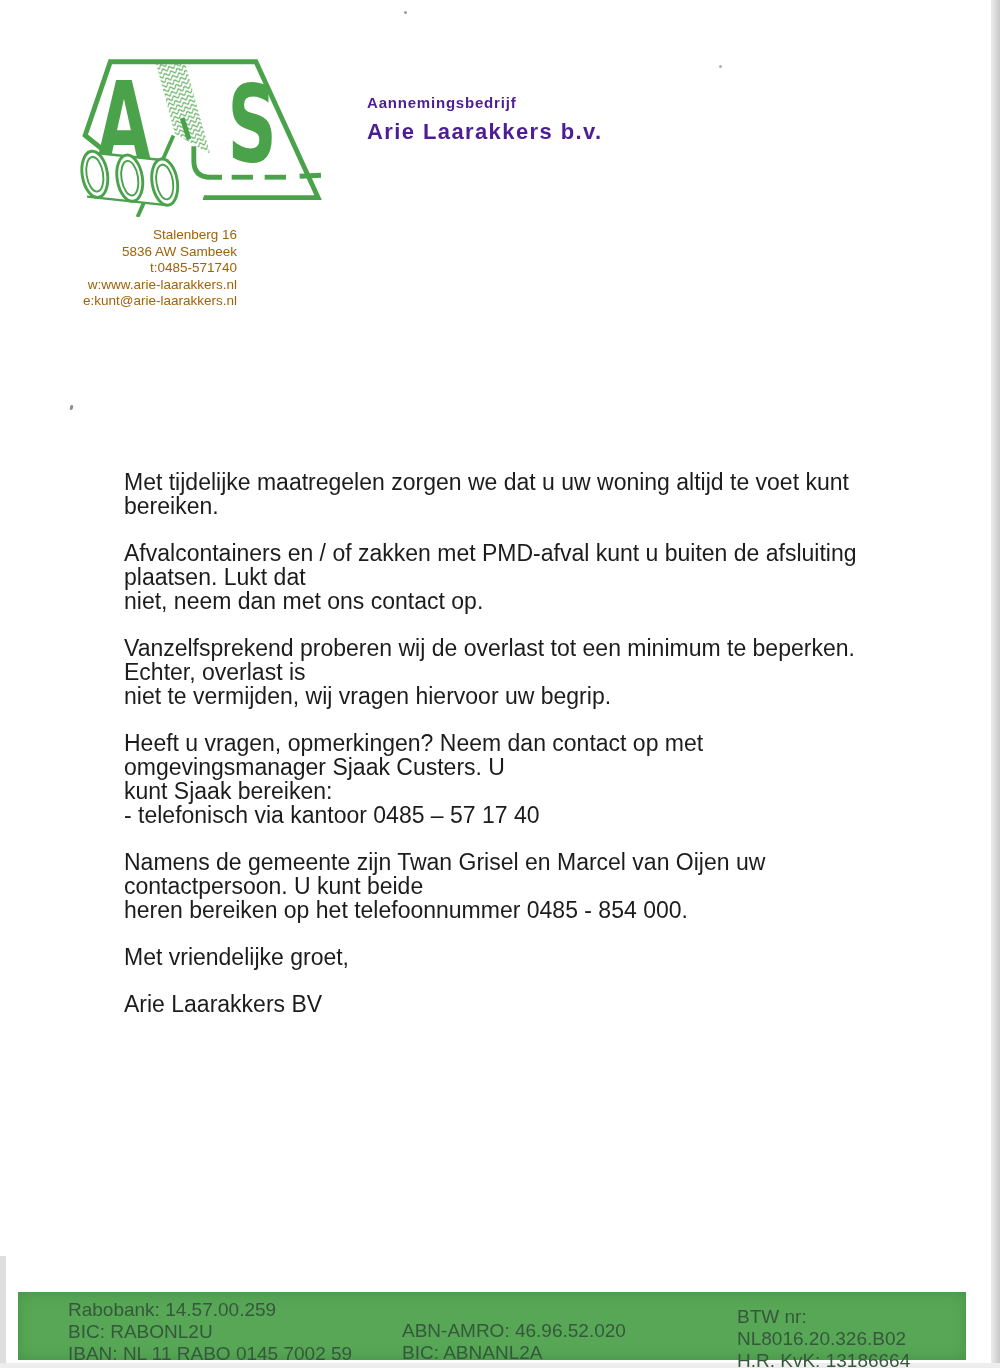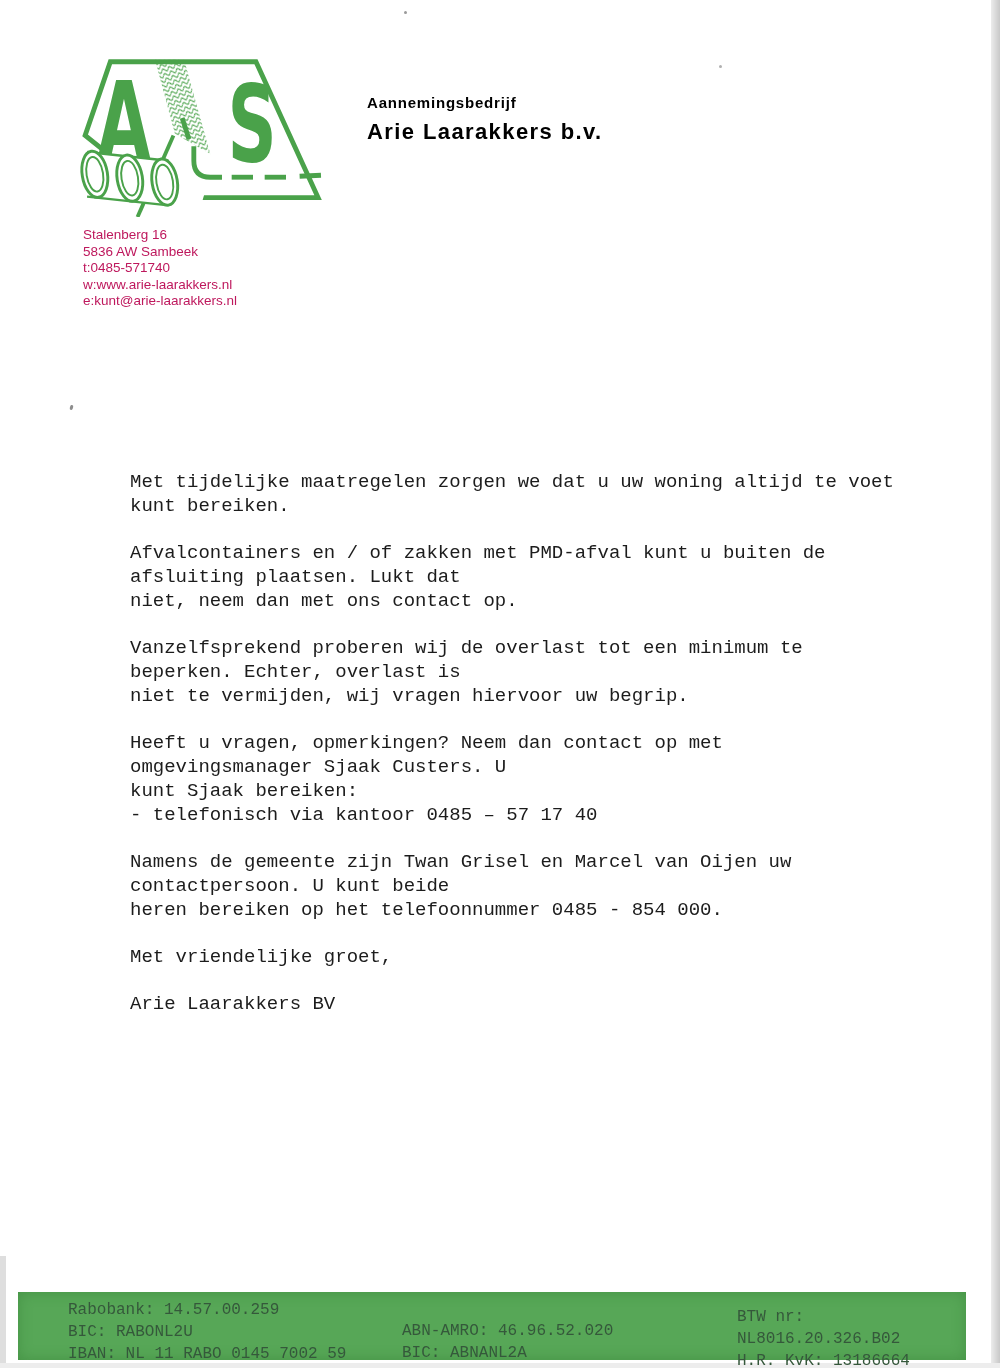--- a/index.html
+++ b/index.html
@@ -16,42 +16,42 @@
     background:linear-gradient(to right,#ececec,#c8c8c8);}
   .edge-left-bottom{position:absolute;left:0;top:1256px;width:6px;height:112px;background:#dedede;}
   .edge-bottom{position:absolute;left:0;bottom:0;width:100%;height:5px;background:#ededed;}
   .speck{position:absolute;background:#9a9a9a;border-radius:50%;}
   .speck1{left:404px;top:11px;width:3px;height:3px;}
   .speck2{left:719px;top:65px;width:3px;height:3px;background:#b0b0b0;}
   .speck3{left:70px;top:405px;width:3px;height:5px;background:#8d8d8d;border-radius:2px;transform:rotate(15deg);}
 
   
   .logo{position:absolute;left:72px;top:52px;width:265px;height:165px;}
-  .company{position:absolute;left:367px;top:94px;color:#000000;}
+  .company{position:absolute;left:367px;top:94px;color:#4c1d95;}
   .company .line1{font-size:15px;font-weight:bold;letter-spacing:.8px;}
   .company .line2{font-size:22px;font-weight:bold;letter-spacing:1.4px;margin-top:8px;}
-  .address{position:absolute;left:83px;top:227px;font-size:13.5px;line-height:16.5px;color:#be185d;}
+  .address{position:absolute;left:83px;top:227px;font-size:13.5px;line-height:16.5px;color:#a16207;text-align:right;}
 
   
   .body-text{
-    position:absolute;left:130px;top:470px;width:768px;
-    font-family:Liberation Mono, monospace;
-    font-size:19px;line-height:24px;color:#1c1c1c;
+    position:absolute;left:124px;top:470px;width:768px;
+    font-family:Liberation Sans, sans-serif;
+    font-size:23px;line-height:24px;color:#1c1c1c;
   }
   .para{margin:0 0 23px 0;}
   .para div{min-height:24px;}
   a.email-link{color:#2b50c8;text-decoration:underline;cursor:pointer;}
 
   
   .footer-bar{
     position:absolute;left:18px;top:1292px;width:948px;height:68px;
     background:#57a757;
     box-shadow:inset 0 0 14px rgba(35,110,35,.35);
   }
-  .footer-col{position:absolute;top:7px;font-size:16px;line-height:22px;color:#35583b;font-family:Liberation Mono, monospace;}
+  .footer-col{position:absolute;top:7px;font-size:19px;line-height:22px;color:#35583b;}
   .footer-col.c1{left:50px;}
   .footer-col.c2{left:384px;margin-top:21px;}
   .footer-col.c3{left:719px;top:14px;}
 </style>
 </head>
 <body>
 
 <div class="page">
 
   <div class="edge-right"></div>

